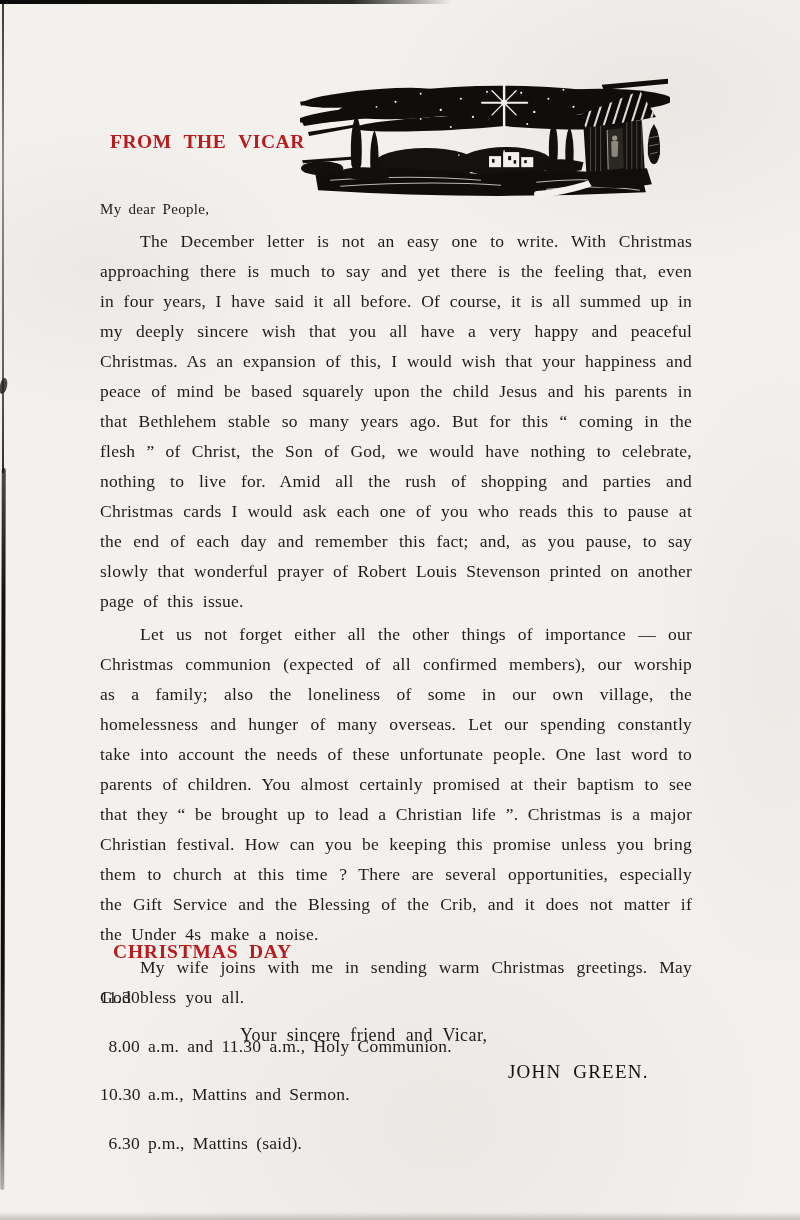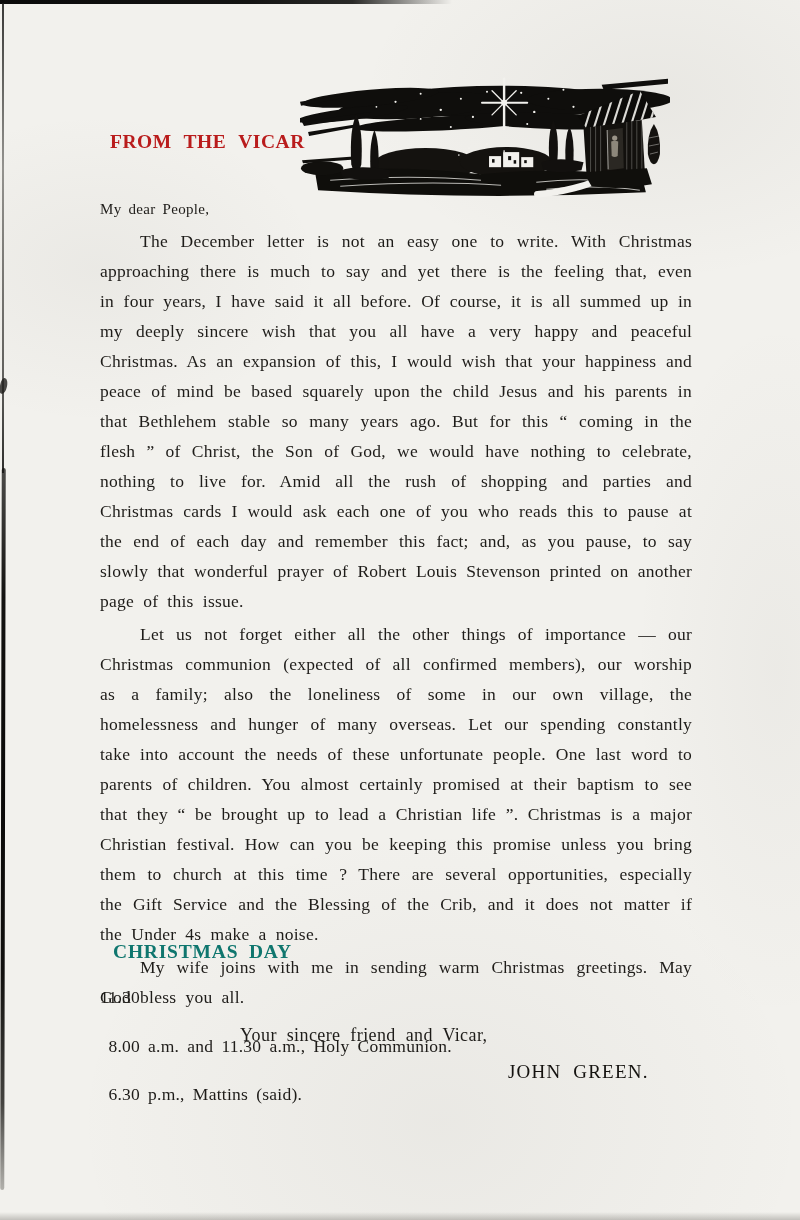--- a/index.html
+++ b/index.html
@@ -66,21 +66,21 @@
   }
   .signature {
     margin:15px 0 0 408px;
     font-size:19px; letter-spacing:1.2px; word-spacing:6px;
     color:#14120f;
   }
   
   .schedule { position:absolute; left:100px; top:941px; width:620px; }
   .schedule-heading {
     font-size:19.5px; font-weight:bold; margin:0 0 0 13px;
-    letter-spacing:0.8px; word-spacing:5px; color:#0f766e;
+    letter-spacing:0.8px; word-spacing:5px; color:#b91c1c;
   }
   .schedule-list { margin-top:14px; }
   .schedule-row {
     display:flex; font-size:17.5px; line-height:28.7px;
     letter-spacing:0.25px; word-spacing:3.5px;margin-top:20px;
   }
   .sched-time { flex:none; width:40px; text-align:right; }
   .sched-detail { margin-left:8px; }
 </style>
 </head>
@@ -240,19 +240,23 @@
   <h2 class="schedule-heading">CHRISTMAS DAY</h2>
   <div class="schedule-list">
     <div class="schedule-row">
       <span class="sched-time">11.30</span>
     </div>
     <div class="schedule-row">
       <span class="sched-time">8.00</span>
       <span class="sched-detail">a.m. and 11.30 a.m., Holy Communion.</span>
     </div>
     <div class="schedule-row">
+      <span class="sched-time">10.30</span>
+      <span class="sched-detail">a.m., Mattins and Sermon.</span>
+    </div>
+    <div class="schedule-row">
       <span class="sched-time">6.30</span>
       <span class="sched-detail">p.m., Mattins (said).</span>
     </div>
   </div>
 </div>
 
 <div class="bottom-shade"></div>
 
 </body></html>

